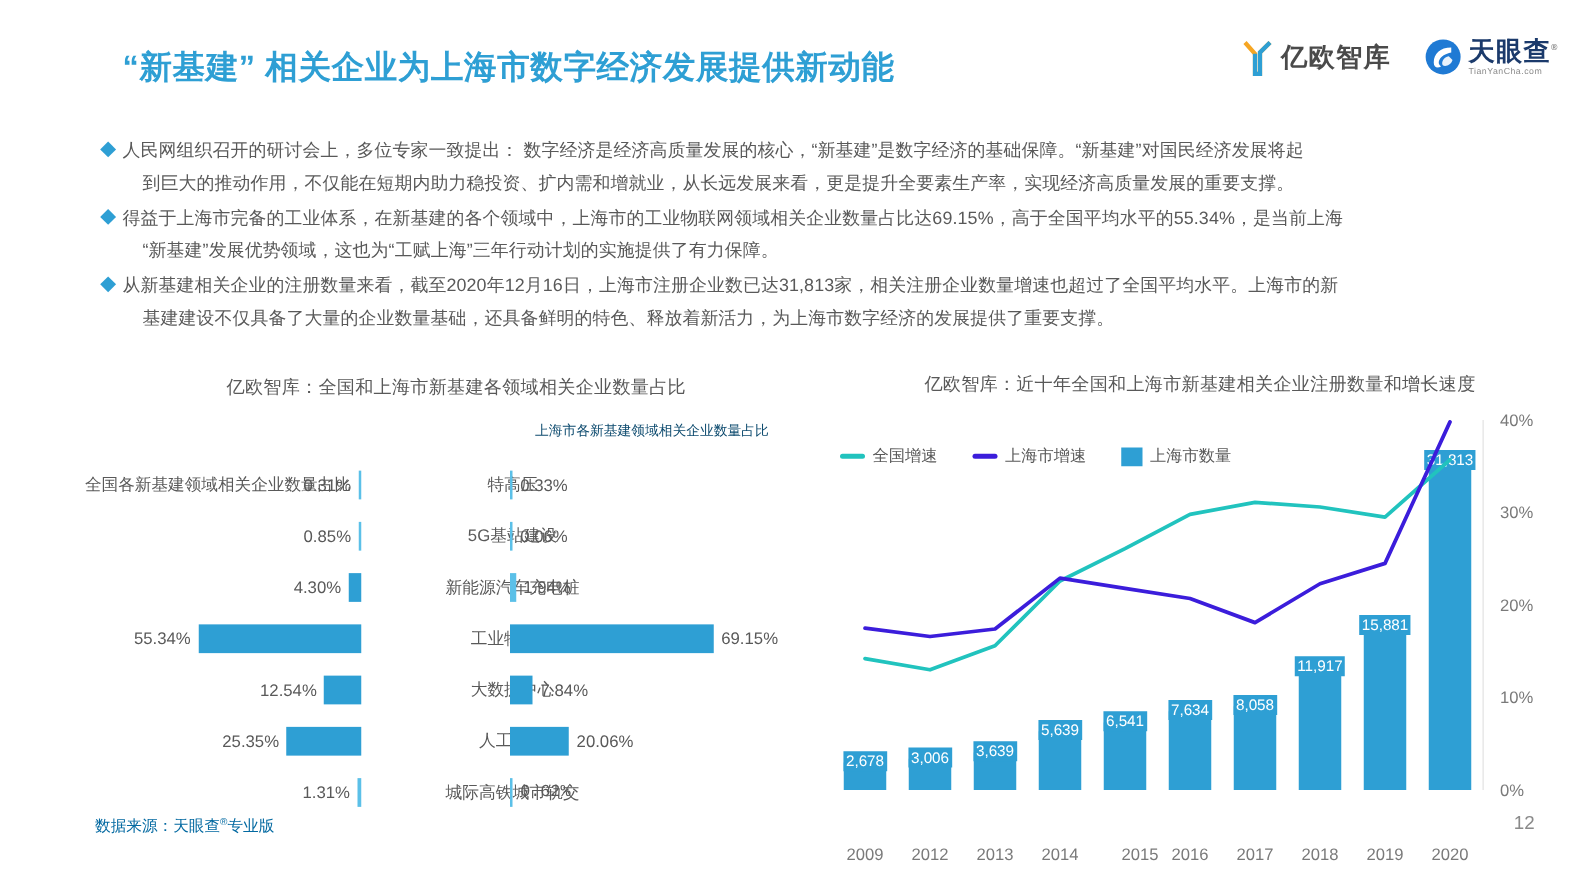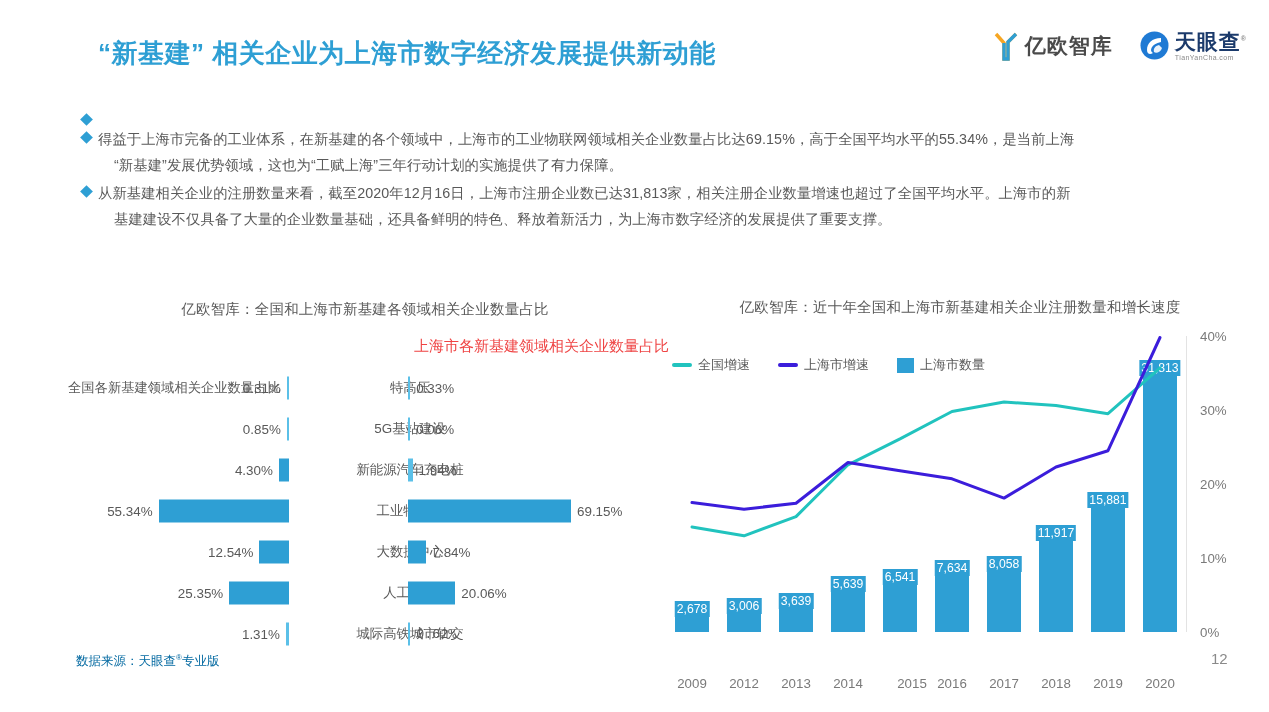--- a/index.html
+++ b/index.html
@@ -42,21 +42,21 @@
   .bullet .para .ind { display: block; }
 
   
   .chart-left { position: absolute; left: 60px; top: 300px; width: 610px; height: 360px; }
   .chart-title {
     text-align: center; font-size: 14.5px; color: #595959; font-weight: normal;
     letter-spacing: 0.2px;
   }
   .side-caps { position: relative; margin-top: 18px; height: 20px; }
   .cap-left { position: absolute; left: 8px; top: 0; font-size: 13.3px; color: #595959; margin-top: 42px; }
-  .cap-right { position: absolute; left: 354px; top: 0; font-size: 15px; color: #ef4444; }
+  .cap-right { position: absolute; left: 368px; top: 0; font-size: 11px; color: #0c4a6e; }
 
   .tornado { position: relative; margin-top: 10px; }
   .trow { position: relative; height: 41px; }
   .trow .lbl-center {
     position: absolute; left: 289px; width: 122px; top: 50%;
     transform: translateY(-50%); text-align: center;
     font-size: 13.4px; color: #595959; white-space: nowrap;
   }
   .trow .bar {
     position: absolute; top: 50%; transform: translateY(-50%);
@@ -131,20 +131,24 @@
       <span class="tycwrap">
         <span class="txt"><span>天眼查</span><sup class="reg">®</sup></span>
         <span class="sub">TianYanCha.com</span>
       </span>
     </div>
   </div>
 
   <div class="bullets">
     <div class="bullet">
       <span class="diamond"></span>
+      <span class="para">
+        <span class="ind">人民网组织召开的研讨会上，多位专家一致提出： 数字经济是经济高质量发展的核心，“新基建”是数字经济的基础保障。“新基建”对国民经济发展将起</span>
+        <span class="ind" style="padding-left:16px">到巨大的推动作用，不仅能在短期内助力稳投资、扩内需和增就业，从长远发展来看，更是提升全要素生产率，实现经济高质量发展的重要支撑。</span>
+      </span>
     </div>
     <div class="bullet">
       <span class="diamond"></span>
       <span class="para">
         <span class="ind">得益于上海市完备的工业体系，在新基建的各个领域中，上海市的工业物联网领域相关企业数量占比达69.15%，高于全国平均水平的55.34%，是当前上海</span>
         <span class="ind" style="padding-left:16px">“新基建”发展优势领域，这也为“工赋上海”三年行动计划的实施提供了有力保障。</span>
       </span>
     </div>
     <div class="bullet">
       <span class="diamond"></span>

